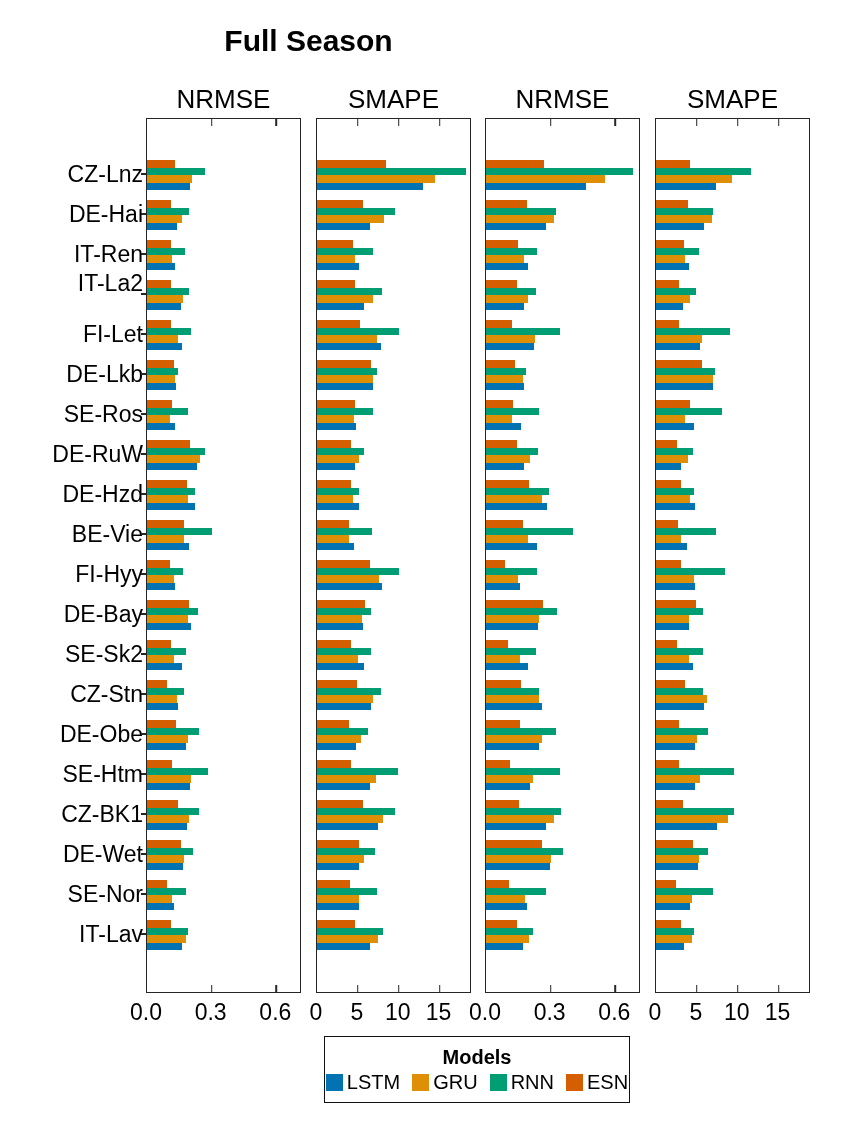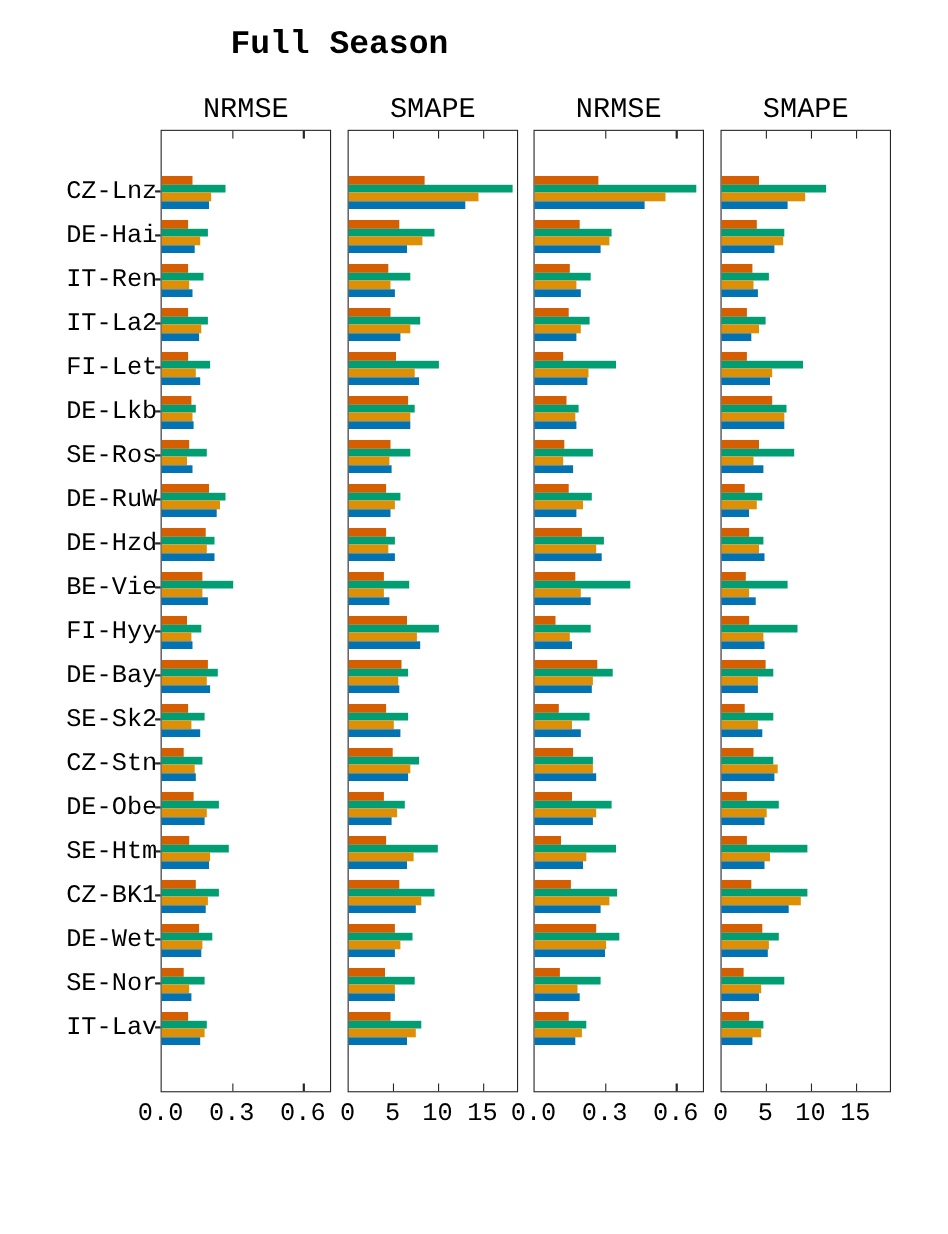--- a/index.html
+++ b/index.html
@@ -1,17 +1,17 @@
 <!DOCTYPE html>
 <html><head>
 <meta charset="utf-8">
 <style>
   html,body{margin:0;padding:0;background:#fff;}
   .canvas{position:relative;width:862px;height:1122px;background:#fff;overflow:hidden;
-          font-family:Liberation Mono, monospace;color:#000;}
+          font-family:Liberation Sans, sans-serif;color:#000;}
   .title{position:absolute;top:22px;height:38px;font-size:30px;font-weight:bold;text-align:center;line-height:38px;}
   .subtitle{position:absolute;top:84px;height:30px;font-size:26px;text-align:center;line-height:30px;}
   .panel{position:absolute;top:118px;width:155px;height:875px;border:1.6px solid #262626;
          box-sizing:border-box;background:#fff;}
   .bar{position:absolute;left:0;}
   .xtick{position:absolute;width:1.6px;height:7px;background:#262626;transform:translateX(-50%);}
   .xtick.top{top:0;}
   .xtick.bottom{bottom:0;}
   .xlabel{position:absolute;top:999px;width:56px;text-align:center;font-size:23px;}
   .ylabel{position:absolute;left:0;width:143px;text-align:right;font-size:23px;height:26px;line-height:26px;}
@@ -376,41 +376,62 @@
       <div class="bar" style="top: 761px; height: 7.5px; width: 20.4301px; background: rgb(213, 94, 0);"></div>
       <div class="bar" style="top: 768.5px; height: 7.5px; width: 57.2043px; background: rgb(2, 158, 115);"></div>
       <div class="bar" style="top: 776px; height: 7.5px; width: 35.957px; background: rgb(222, 143, 5);"></div>
       <div class="bar" style="top: 783.5px; height: 7.5px; width: 34.3226px; background: rgb(1, 115, 178);"></div>
       <div class="bar" style="top: 801px; height: 7.5px; width: 24.5161px; background: rgb(213, 94, 0);"></div>
       <div class="bar" style="top: 808.5px; height: 7.5px; width: 37.5914px; background: rgb(2, 158, 115);"></div>
       <div class="bar" style="top: 816px; height: 7.5px; width: 35.957px; background: rgb(222, 143, 5);"></div>
       <div class="bar" style="top: 823.5px; height: 7.5px; width: 27.7849px; background: rgb(1, 115, 178);"></div>
     </div>
 
+  <div class="legend">
+    <div class="legend-title">Models</div>
+    <div class="legend-items" id="legend-items">
+        <div class="legend-item">
+          <span class="swatch" style="background: rgb(1, 115, 178);"></span>
+          <span>LSTM</span>
+        </div>
+        <div class="legend-item">
+          <span class="swatch" style="background: rgb(222, 143, 5);"></span>
+          <span>GRU</span>
+        </div>
+        <div class="legend-item">
+          <span class="swatch" style="background: rgb(2, 158, 115);"></span>
+          <span>RNN</span>
+        </div>
+        <div class="legend-item">
+          <span class="swatch" style="background: rgb(213, 94, 0);"></span>
+          <span>ESN</span>
+        </div>
+      </div>
+  </div>
 <div class="xlabel" style="left: 118px;">0.0</div>
     <div class="xlabel" style="left: 182.681px;">0.3</div>
     <div class="xlabel" style="left: 247.362px;">0.6</div>
     <div class="xlabel" style="left: 288px;">0</div>
     <div class="xlabel" style="left: 328.86px;">5</div>
     <div class="xlabel" style="left: 369.72px;">10</div>
     <div class="xlabel" style="left: 410.581px;">15</div>
     <div class="xlabel" style="left: 457px;">0.0</div>
     <div class="xlabel" style="left: 521.681px;">0.3</div>
     <div class="xlabel" style="left: 586.362px;">0.6</div>
     <div class="xlabel" style="left: 627px;">0</div>
     <div class="xlabel" style="left: 667.86px;">5</div>
     <div class="xlabel" style="left: 708.72px;">10</div>
     <div class="xlabel" style="left: 749.581px;">15</div>
     <div class="ylabel" style="top: 161px;">CZ-Lnz</div>
     <div class="ytick" style="left: 141px; top: 173.2px;"></div>
     <div class="ylabel" style="top: 201px;">DE-Hai</div>
     <div class="ytick" style="left: 141px; top: 213.2px;"></div>
     <div class="ylabel" style="top: 241px;">IT-Ren</div>
     <div class="ytick" style="left: 141px; top: 253.2px;"></div>
-    <div class="ylabel" style="top: 281px; text-align: right;">IT-La2</div>
+    <div class="ylabel" style="top: 270px; text-align: right;">IT-La2</div>
     <div class="ytick" style="left: 141px; top: 293.2px;"></div>
     <div class="ylabel" style="top: 321px;">FI-Let</div>
     <div class="ytick" style="left: 141px; top: 333.2px;"></div>
     <div class="ylabel" style="top: 361px;">DE-Lkb</div>
     <div class="ytick" style="left: 141px; top: 373.2px;"></div>
     <div class="ylabel" style="top: 401px;">SE-Ros</div>
     <div class="ytick" style="left: 141px; top: 413.2px;"></div>
     <div class="ylabel" style="top: 441px;">DE-RuW</div>
     <div class="ytick" style="left: 141px; top: 453.2px;"></div>
     <div class="ylabel" style="top: 481px;">DE-Hzd</div>

